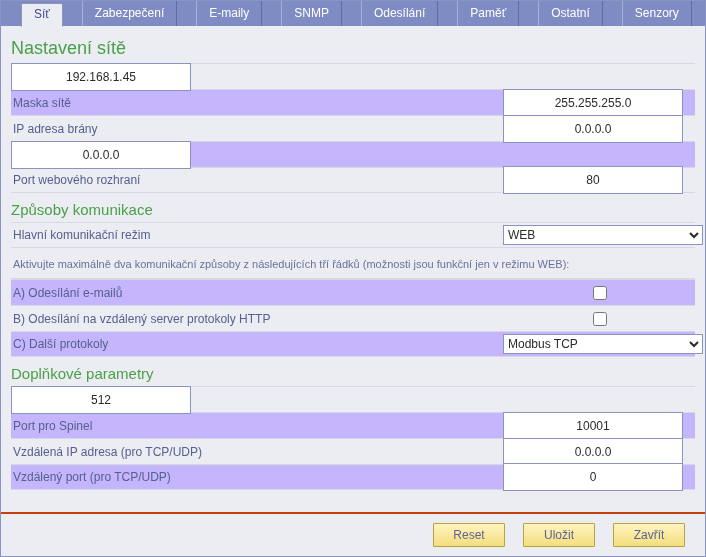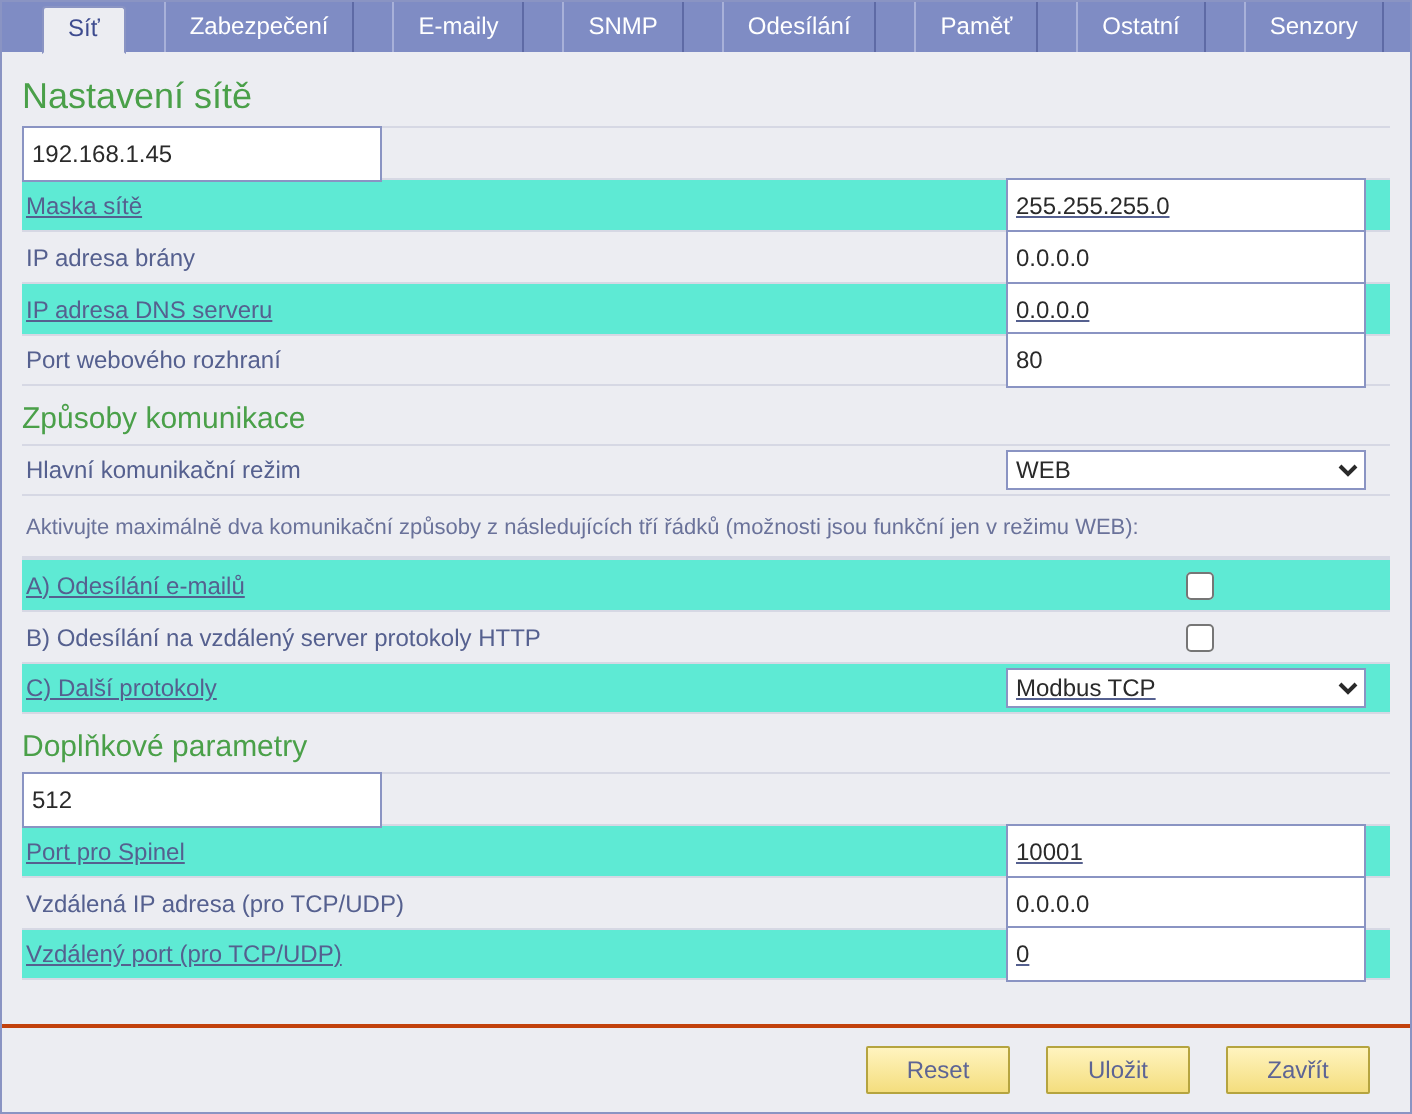--- a/index.html
+++ b/index.html
@@ -69,21 +69,21 @@
   }
   .rows { display: block; }
   .row {
     display: flex;
     align-items: center;
     height: 26px;
     border-top: 1px solid #d6d8e4;
     color: #55608f;
   }
   .row:last-child { border-bottom: 1px solid #d6d8e4; }
-  .row.alt { background: #5eead4; text-decoration: underline; }
+  .row.alt { background: #c4b5fd; }
   .row .label {
     flex: 0 0 492px;
     padding-left: 2px;
     font-size: 12px;
   }
   .row .field {
     flex: 1;
     padding-right: 2px;
     display: flex;
     justify-content: flex-start;
@@ -95,23 +95,24 @@
   }
   input[type="text"] {
     width: 180px;
     height: 19px;
     border: 1px solid #8a94c3;
     font-family: Verdana, Arial, sans-serif;
     font-size: 12px;
     padding: 13px 4px;
     color: #2a2a2a;
     background: #fff;
+    text-align: center;
   }
   select {
-    width: 180px;
+    width: 200px;
     height: 20px;
     border: 1px solid #8a94c3;
     font-family: Verdana, Arial, sans-serif;
     font-size: 12px;
     background: #fff;
     color: #2a2a2a;
   }
   input[type="checkbox"]{
     width:14px;height:14px;
   }
@@ -178,21 +179,20 @@
             <input type="text" value="255.255.255.0" style="">
           </div>
       </div>
       <div class="row">
         <div class="label">IP adresa brány</div>
         <div class="field">
             <input type="text" value="0.0.0.0" style="">
           </div>
       </div>
       <div class="row alt">
-        <div class="label">IP adresa DNS serveru</div>
         <div class="field">
             <input type="text" value="0.0.0.0" style="">
           </div>
       </div>
       <div class="row">
         <div class="label">Port webového rozhraní</div>
         <div class="field">
             <input type="text" value="80" style="">
           </div>
       </div>

